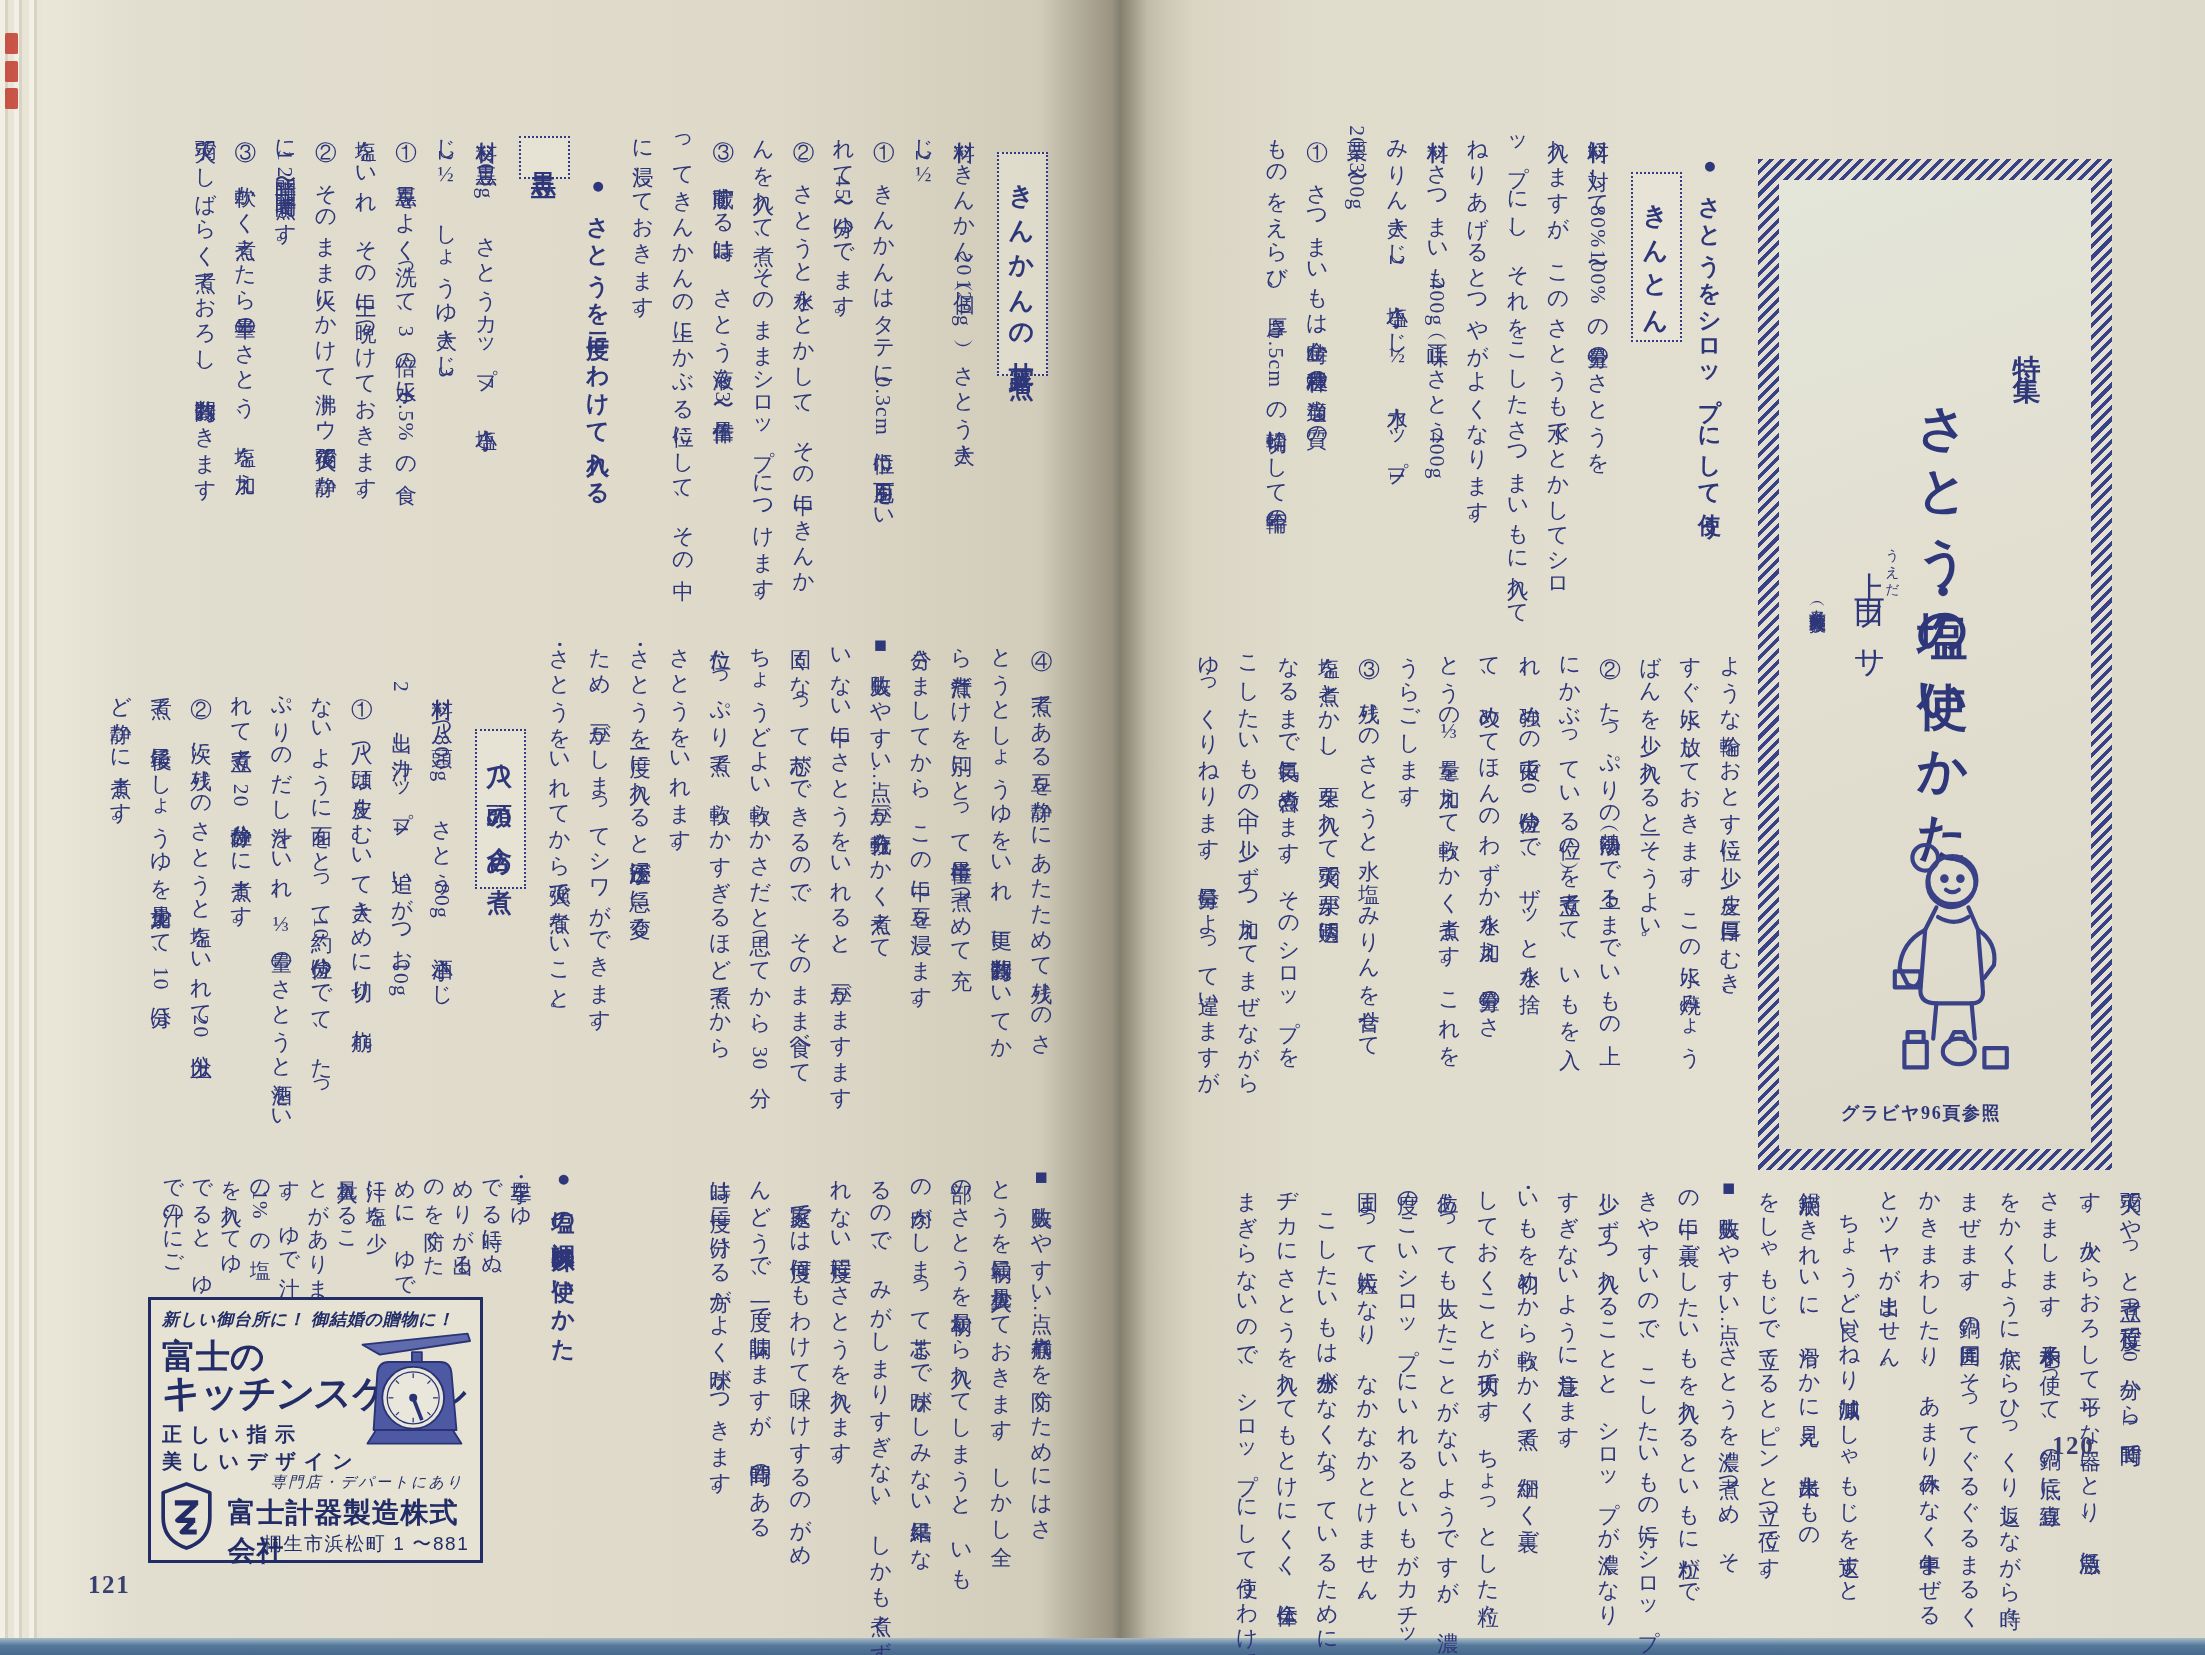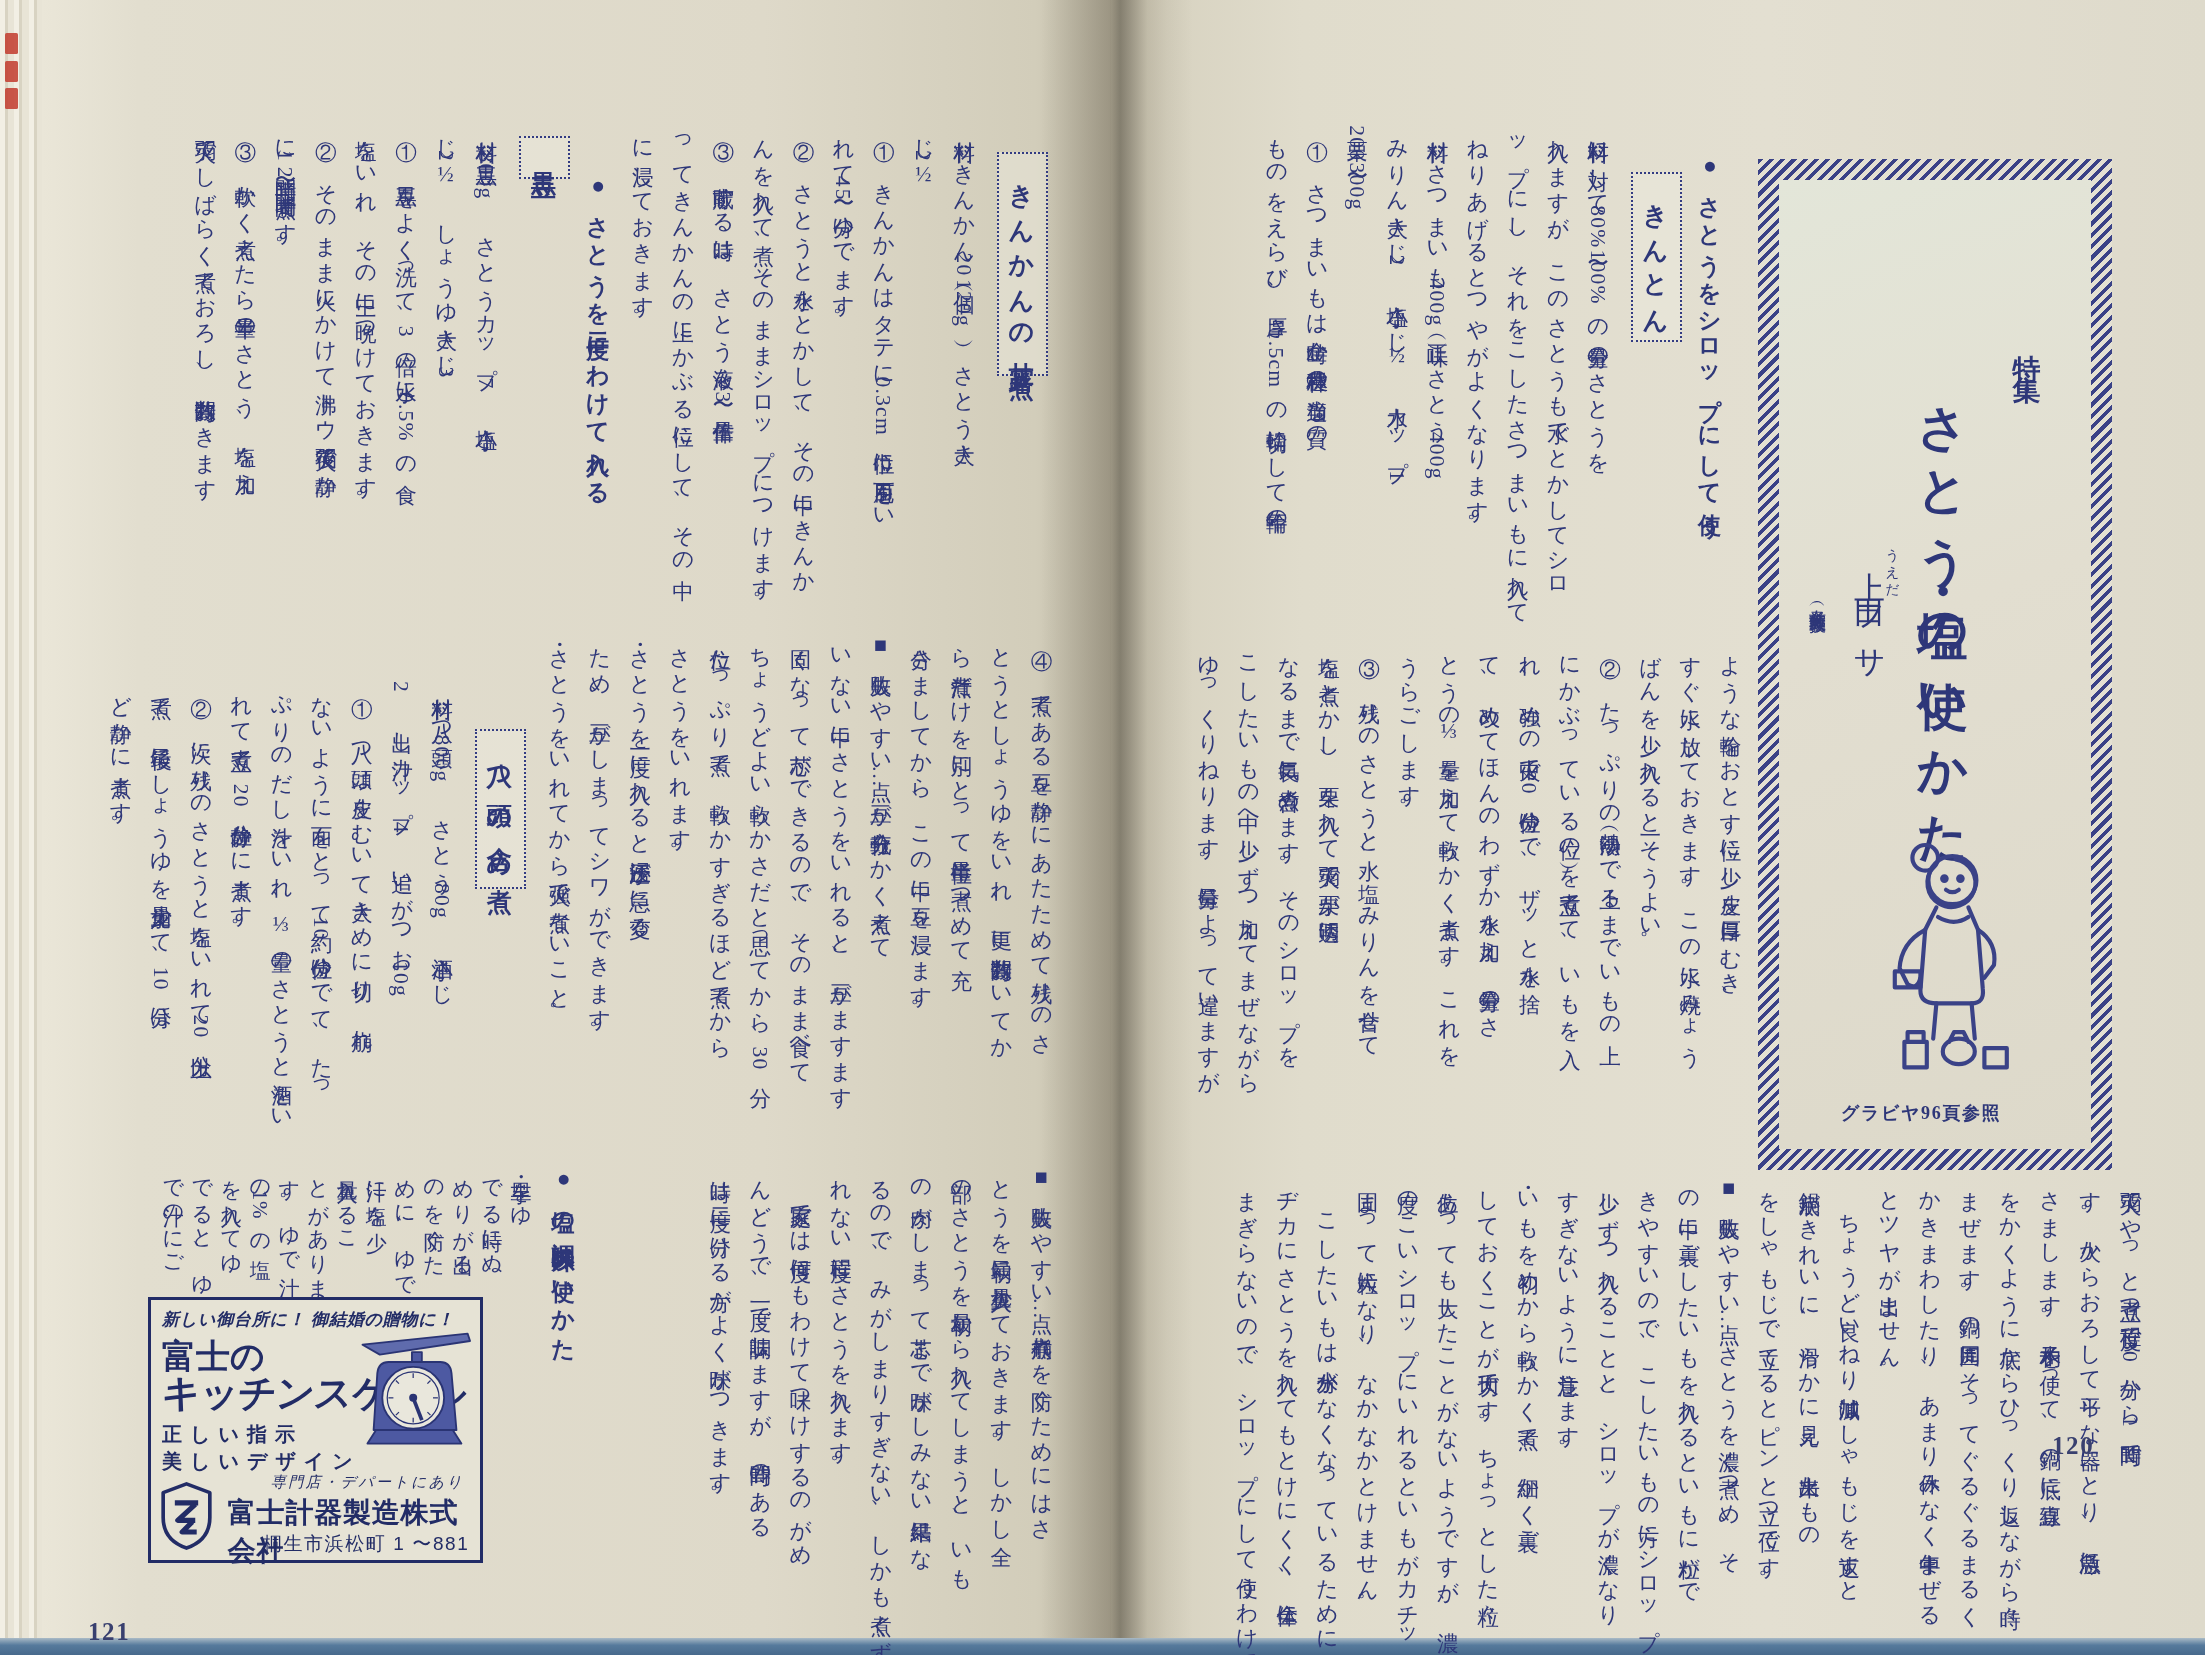--- a/index.html
+++ b/index.html
@@ -301,16 +301,16 @@
             <path d="M40,4 L72,16 V50 Q72,81 40,92 Q8,81 8,50 V16 Z"></path>
             <path d="M24,30 H56 M52,32 L28,54 H52 M48,56 L34,70 H54" stroke-width="7"></path>
           </svg>
         </div>
         <div class="ad-company">富士計器製造株式会社</div>
         <div class="ad-address">桐生市浜松町 1 〜881</div>
       </div>
     </div>
   </div>
 
-  <div class="pgnum" style="left:88px;top:1571px;margin-top:47px;">121</div>
+  <div class="pgnum" style="left:88px;top:1571px;">121</div>
 
 </div>
 
 
 </body></html>

